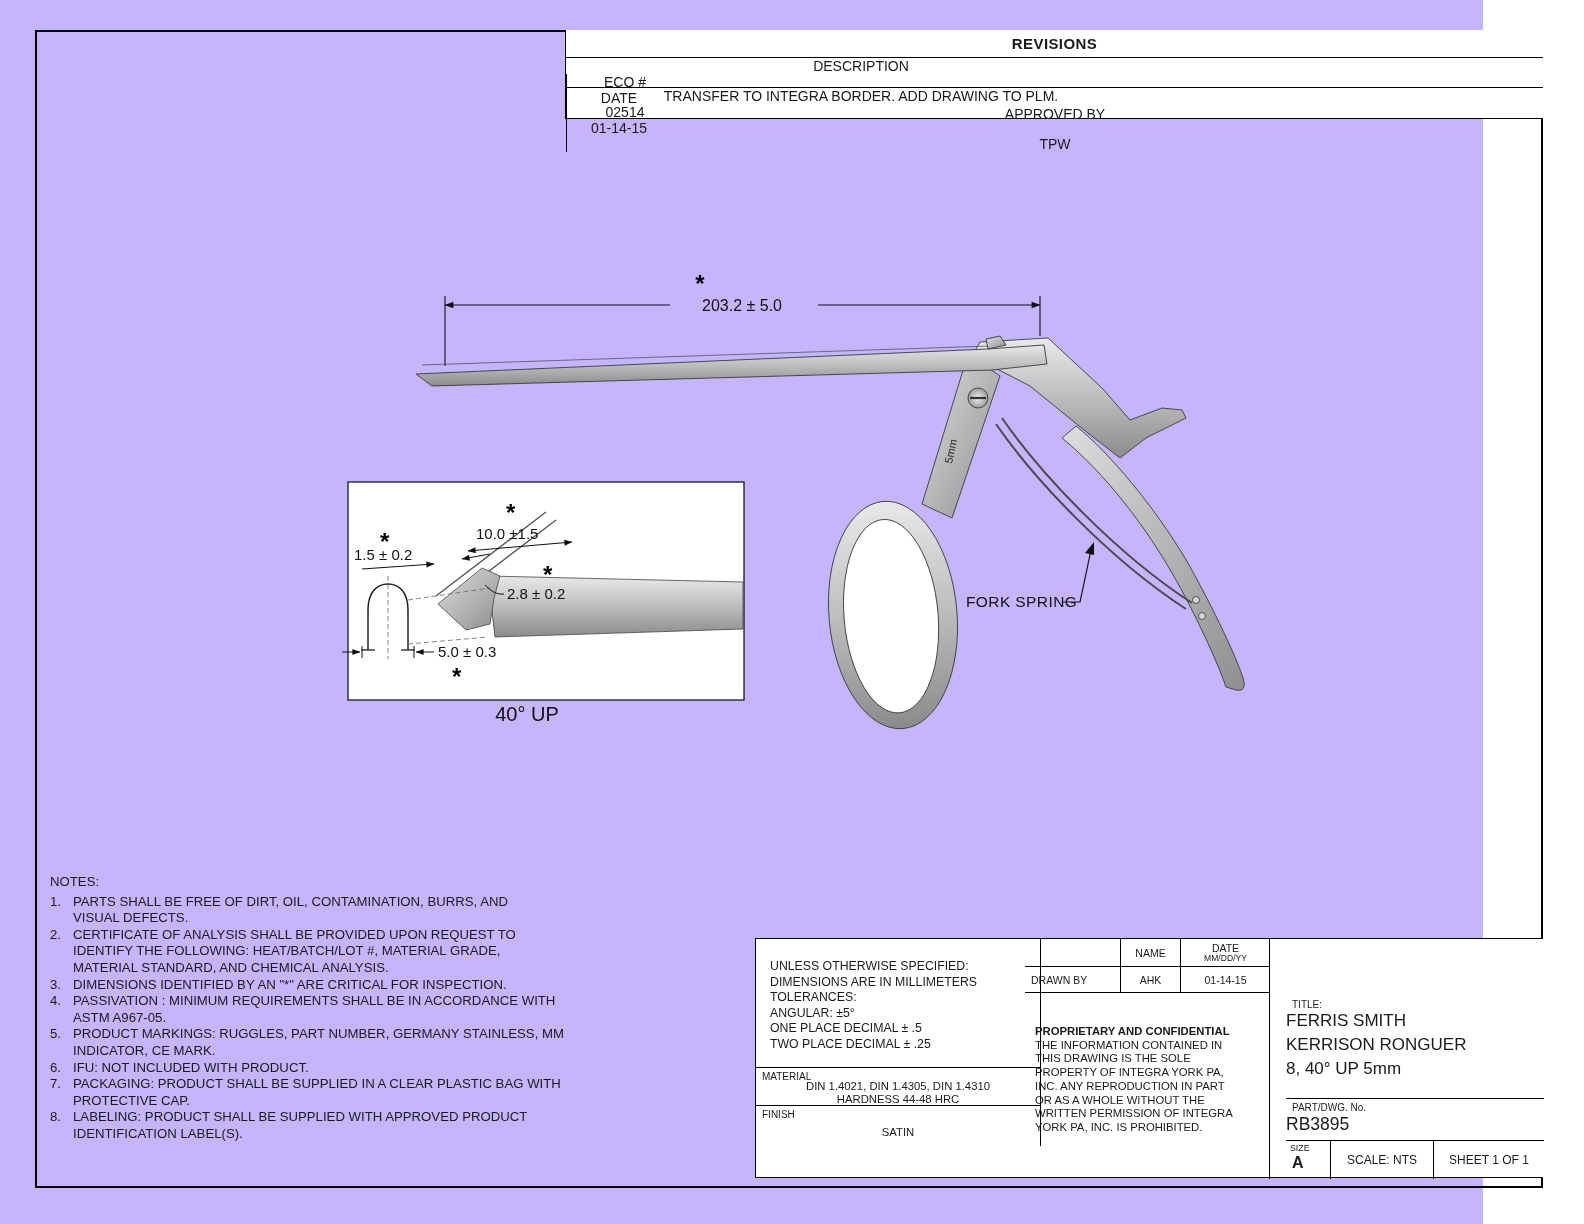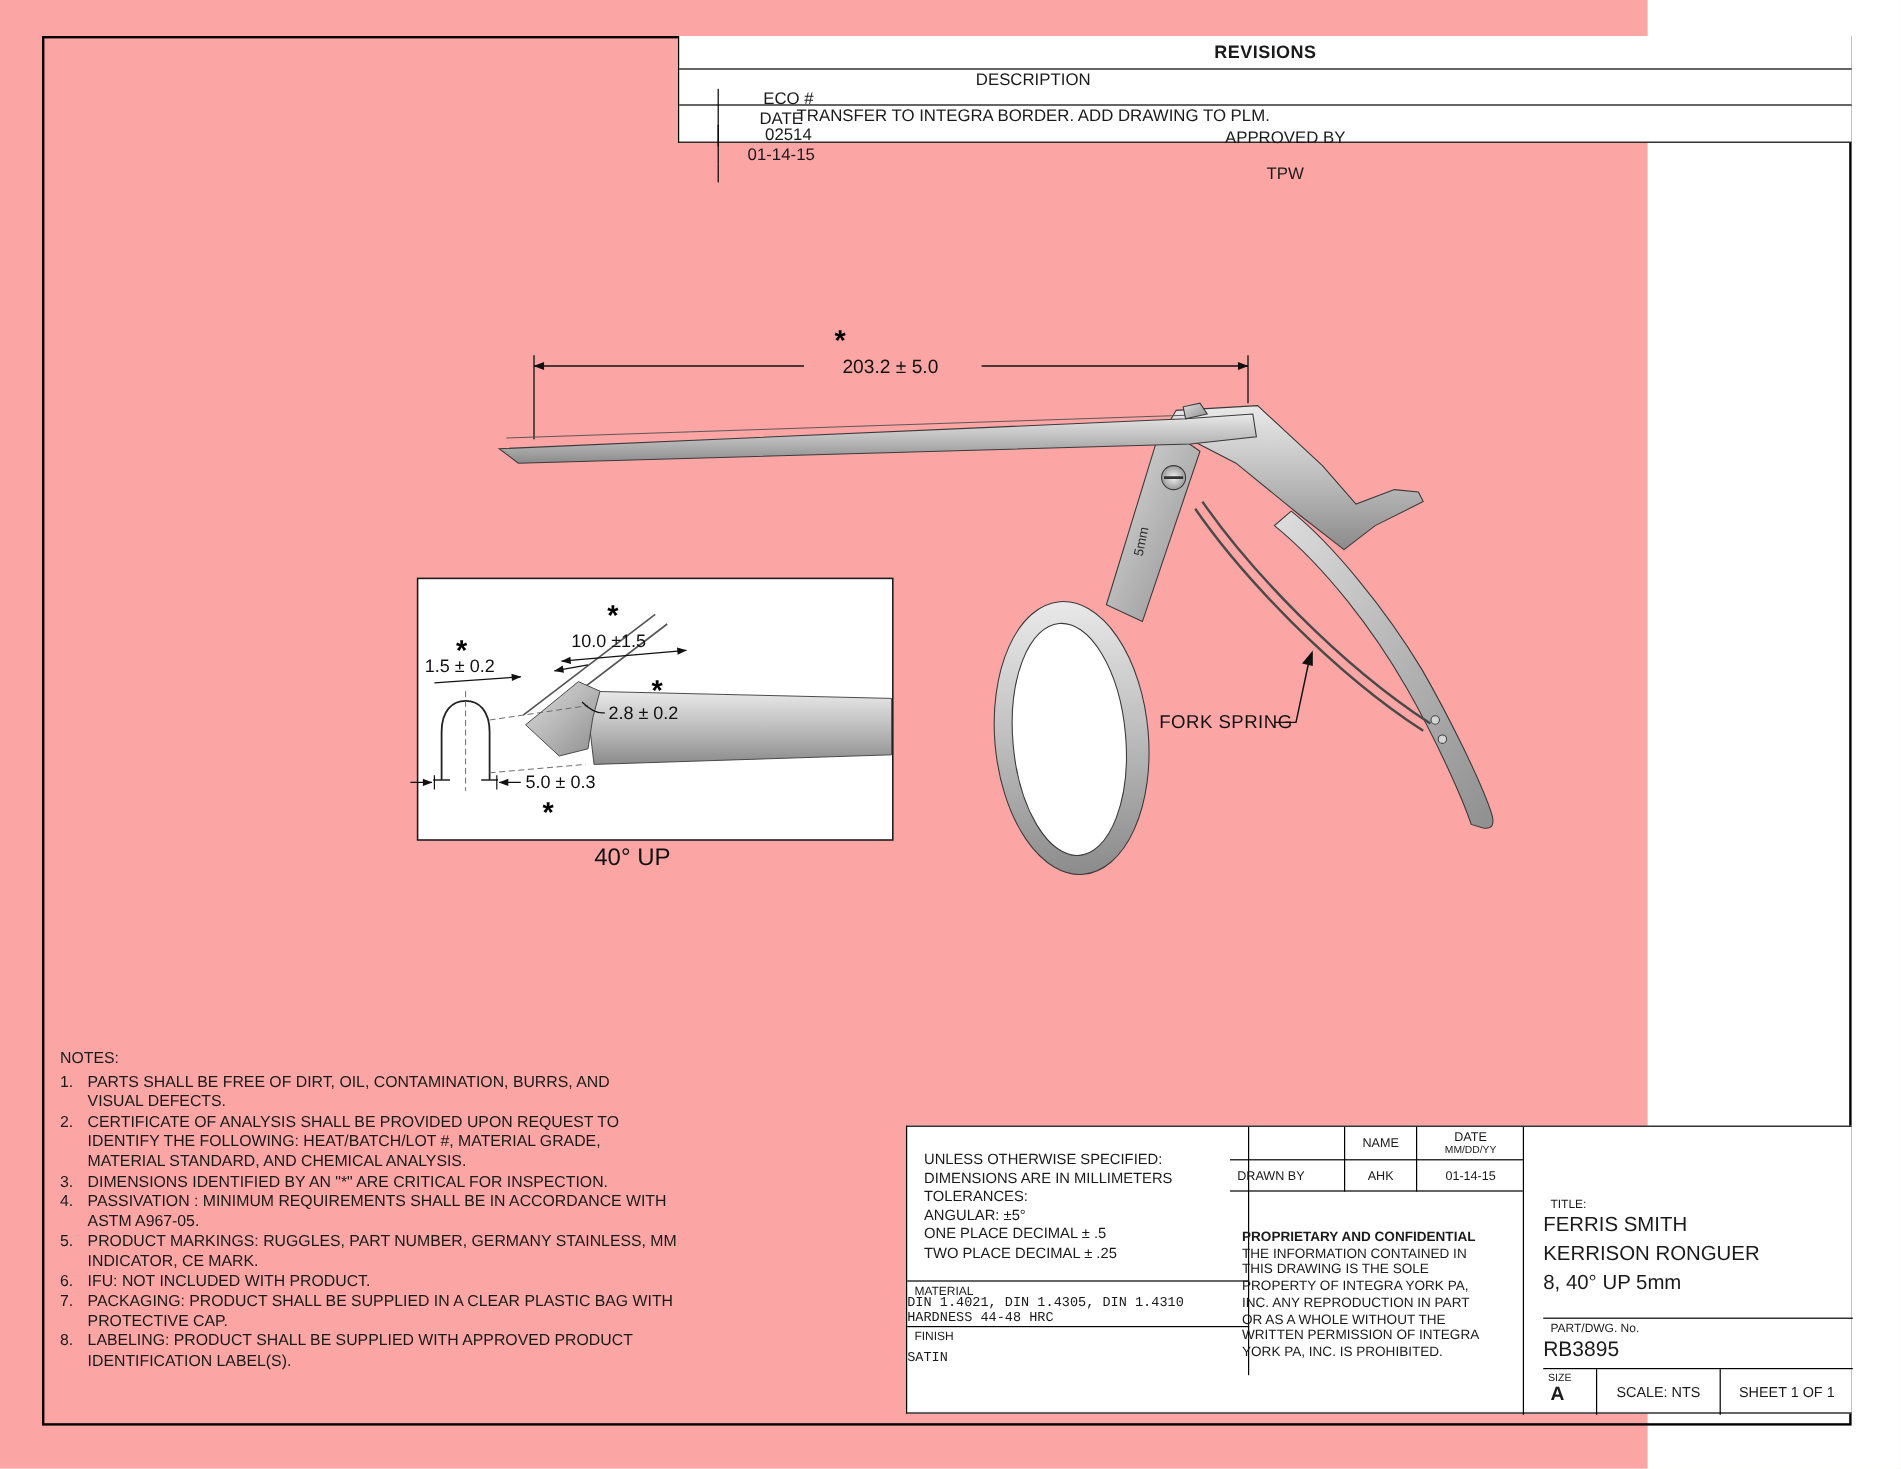--- a/index.html
+++ b/index.html
@@ -1,30 +1,30 @@
 <!DOCTYPE html>
 <html><head>
 <meta charset="utf-8">
 <style>
   * { margin:0; padding:0; box-sizing:border-box; }
   html,body { width:1584px; height:1224px; background:#fff; overflow:hidden;
     font-family:"Liberation Sans", sans-serif; color:#1a1a1a; }
-  .page { position:relative; width:1373px; height:1224px; background:#fca5a5; }
+  .page { position:relative; width:1483px; height:1224px; background:#c4b5fd; }
   .border-frame { position:absolute; left:35px; top:30px; width:1508px; height:1158px;
     border:2px solid #000; }
 
   
   .rev { position:absolute; left:565px; top:30px; width:978px;
     border-left:1.5px solid #000; border-bottom:1.5px solid #000; background:#fff; }
   .rev-title { height:28px; border-bottom:1.5px solid #000; display:flex;
     align-items:center; justify-content:center; font-weight:bold; font-size:15px; letter-spacing:.4px; }
   .rev-row { display:flex; height:30px;flex-direction:column; }
   .rev-row.hdr { border-bottom:1.5px solid #000; }
   .rev-cell { display:flex; align-items:center; justify-content:center; font-size:14px; }
-  .rev-cell + .rev-cell { border-left:1.5px solid #000;margin-left:32px; }
+  .rev-cell + .rev-cell { border-left:1.5px solid #000; }
   .c-desc { width:590px; } .c-eco { width:117px; } .c-date { width:105px; } .c-appr { flex:1; }
 
   
   .drawing { position:absolute; left:340px; top:258px; width:960px; height:505px; }
   .dim-text { font-size:16px; fill:#111; }
   .dim-sm { font-size:15px; fill:#111; }
   .ast-text { font-size:24px; font-weight:bold; fill:#000; }
   .lbl-text { font-size:15.5px; fill:#111; letter-spacing:.4px; }
   .view-text { font-size:20px; fill:#111; }
 
@@ -39,21 +39,21 @@
   .tb { position:absolute; left:755px; top:938px; width:788px; height:240px;
     border:1.5px solid #000; border-right:none; background:#fff; }
   .tb .cell { position:absolute; }
   .tb-a1 { left:0; top:0; width:285px; height:128px; border-right:1.4px solid #000; }
   .tol-text { padding:20px 10px 0 14px; font-size:12.3px; line-height:15.6px; white-space:pre-line; }
   .tb-a2 { left:0; top:128px; width:285px; height:38px; border-right:1.4px solid #000; border-top:1.4px solid #000; }
   .tb-a3 { left:0; top:166px; width:285px; height:41px; border-right:1.4px solid #000; border-top:1.4px solid #000; }
   .tb-a4 { left:0; top:207px; width:285px; height:33px; border-right:1.4px solid #000; border-top:1.4px solid #000;
     display:flex; align-items:center; justify-content:center; font-size:12px; }
   .mini-label { position:absolute; left:6px; top:3px; font-size:10px; }
-  .cell-center-line { font-size:11.3px;font-family:Liberation Mono, monospace; }
+  .cell-center-line { text-align:center; font-size:11.3px; }
   .tb-a2 .v1 { margin-top:12px; } .tb-a2 .v2 { margin-top:1px; }
   .tb-a3 .v1 { margin-top:20px; }
 
   .tb-b { left:269px; top:0; width:245px; height:240px; border-right:1.4px solid #000; }
   .signoff { position:absolute; left:0; top:0; width:100%; height:54px;
     display:grid; grid-template-columns:95px 60px 90px; grid-template-rows:27px 27px;
     border-bottom:1.4px solid #000; font-size:10.5px; }
   .so-cell { display:flex; align-items:center; justify-content:center; border-left:1.4px solid #000; border-top:1.4px solid #000; }
   .so-cell.first-col { border-left:none; padding-left:6px; justify-content:flex-start; }
   .so-cell.first-row { border-top:none; }

